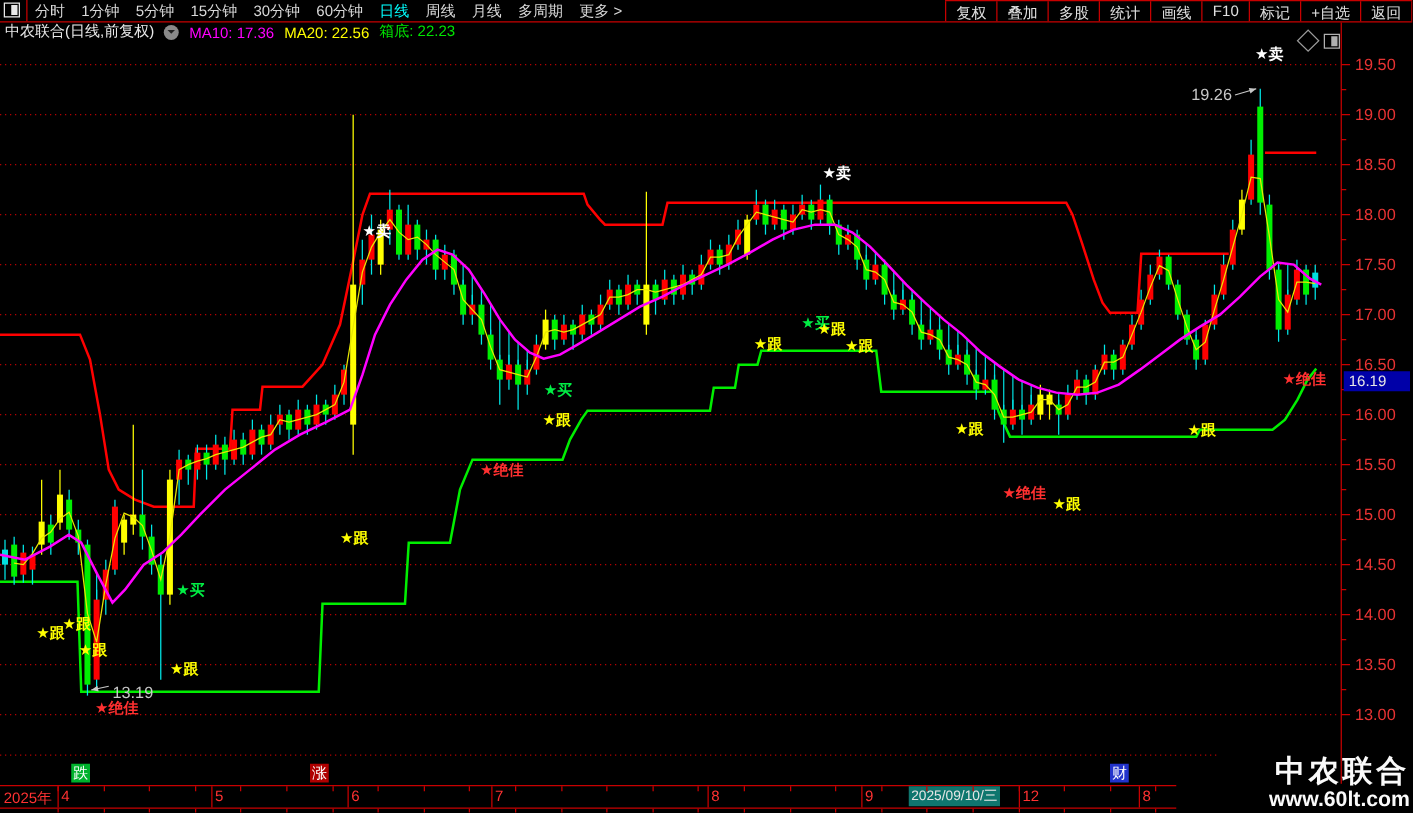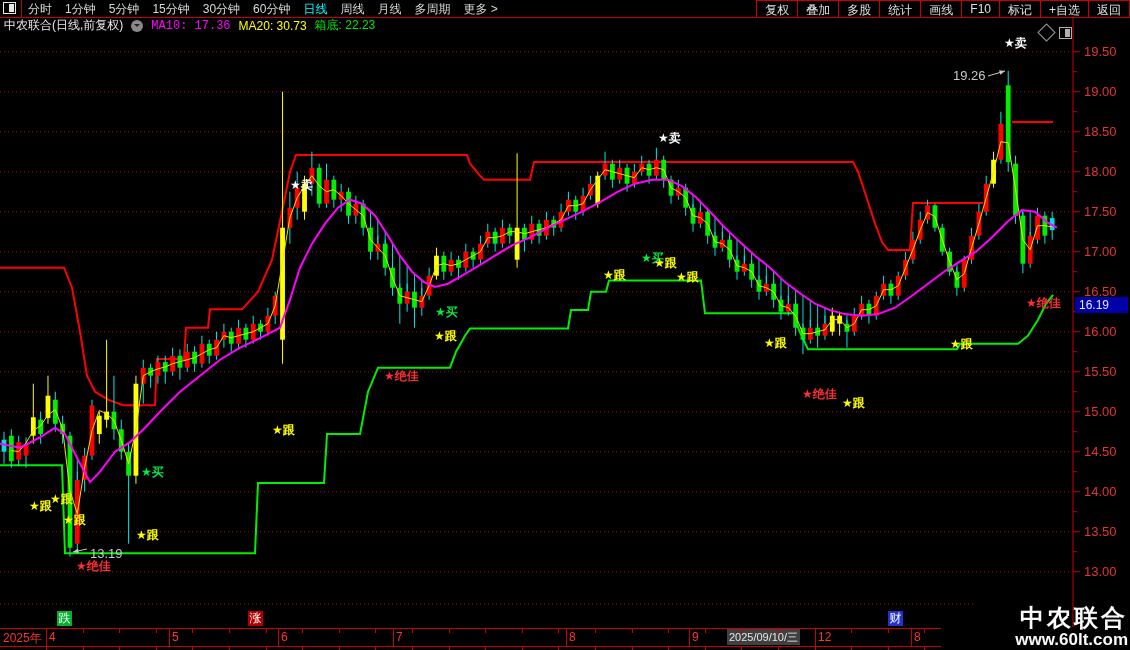--- a/index.html
+++ b/index.html
@@ -17,33 +17,33 @@
   .tab.active{color:#00ffff;}
   #btn-strip{right:0;top:0;height:17px;display:flex;font-size:12px;color:#e0e0e0;
              border-top:1px solid #c80000;box-sizing:border-box;}
   .tbtn{padding:1px 8px 0 8px;border-left:1px solid #c80000;white-space:nowrap;}
   .tbtn:last-child{border-right:1px solid #c80000;text-align:right;}
   
   #titlebar{left:4px;top:19px;height:13px;font-size:12px;display:flex;gap:8px;align-items:center;white-space:nowrap;}
   #stock-name{color:#e8e8e8;}
   #chev{width:12px;height:12px;border-radius:50%;background:#8a8a8a;position:relative;}
   #chev:after{content:"";position:absolute;left:3px;top:4px;border:3px solid transparent;border-top-color:#222;}
-  #ma10-val{color:#ff00ff;font-family:Liberation Mono, monospace;}
+  #ma10-val{color:#ff00ff;}
   #ma20-val{color:#ffff00;}
   #boxbottom-val{color:#00e600;}
   
   #chart{left:0;top:0;}
   
   #diamond-icon{left:1040px;top:26px;width:11px;height:11px;border:1px solid #9a9a9a;transform:rotate(45deg);}
   #split-icon{left:1059px;top:27px;width:13px;height:12px;border:1px solid #b0b0b0;box-sizing:border-box;}
   #split-icon .half{position:absolute;right:1px;top:1px;bottom:1px;width:5px;background:#b0b0b0;}
   
   #price-box{left:1075px;top:297px;width:53px;height:16px;background:#0000a8;color:#e6e6e6;
              font-size:12px;line-height:16px;padding-left:4px;box-sizing:border-box;}
-  #date-box{left:727px;top:629px;width:73px;height:16px;background:#404040;color:#e6e6e6;
+  #date-box{left:727px;top:629px;width:73px;height:16px;background:#0f766e;color:#e6e6e6;
             font-size:11px;line-height:16px;text-align:center;}
   
   .axline{left:0;width:941px;height:1px;background:#c80000;}
   .badge{top:611px;width:15px;height:15px;color:#fff;font-size:12px;line-height:15px;text-align:center;}
   #year-label{left:3px;top:630px;color:#ff3232;font-size:12px;}
   .month-label{position:absolute;top:630px;color:#ff3232;font-size:12px;}
   .month-tick{position:absolute;top:629px;width:1px;height:17px;background:#c80000;}
   .mini-tick{position:absolute;width:1px;height:4px;background:#c80000;}
   
   #watermark{right:2px;bottom:2px;text-align:right;color:#fafafa;line-height:1.0;}
@@ -82,21 +82,21 @@
     <span class="tbtn">+自选</span>
     <span class="tbtn">返回</span>
   </div>
 </div>
 <div class="abs" id="toolbar-line"></div>
 
 <div class="abs" id="titlebar">
   <span id="stock-name">中农联合(日线,前复权)</span>
   <span id="chev"></span>
   <span id="ma10-val">MA10: 17.36</span>
-  <span id="ma20-val">MA20: 30.73</span>
+  <span id="ma20-val">MA20: 22.56</span>
   <span id="boxbottom-val">箱底: 22.23</span>
 </div>
 
 <svg class="abs" id="chart" width="1130" height="650">
     <line x1="0" y1="571.7" x2="1072" y2="571.7" stroke="#b40000" stroke-width="1" stroke-dasharray="1 3"></line>
     <line x1="0" y1="531.7" x2="1072" y2="531.7" stroke="#b40000" stroke-width="1" stroke-dasharray="1 3"></line>
     <line x1="0" y1="491.7" x2="1072" y2="491.7" stroke="#b40000" stroke-width="1" stroke-dasharray="1 3"></line>
     <line x1="0" y1="451.7" x2="1072" y2="451.7" stroke="#b40000" stroke-width="1" stroke-dasharray="1 3"></line>
     <line x1="0" y1="411.7" x2="1072" y2="411.7" stroke="#b40000" stroke-width="1" stroke-dasharray="1 3"></line>
     <line x1="0" y1="371.7" x2="1072" y2="371.7" stroke="#b40000" stroke-width="1" stroke-dasharray="1 3"></line>

